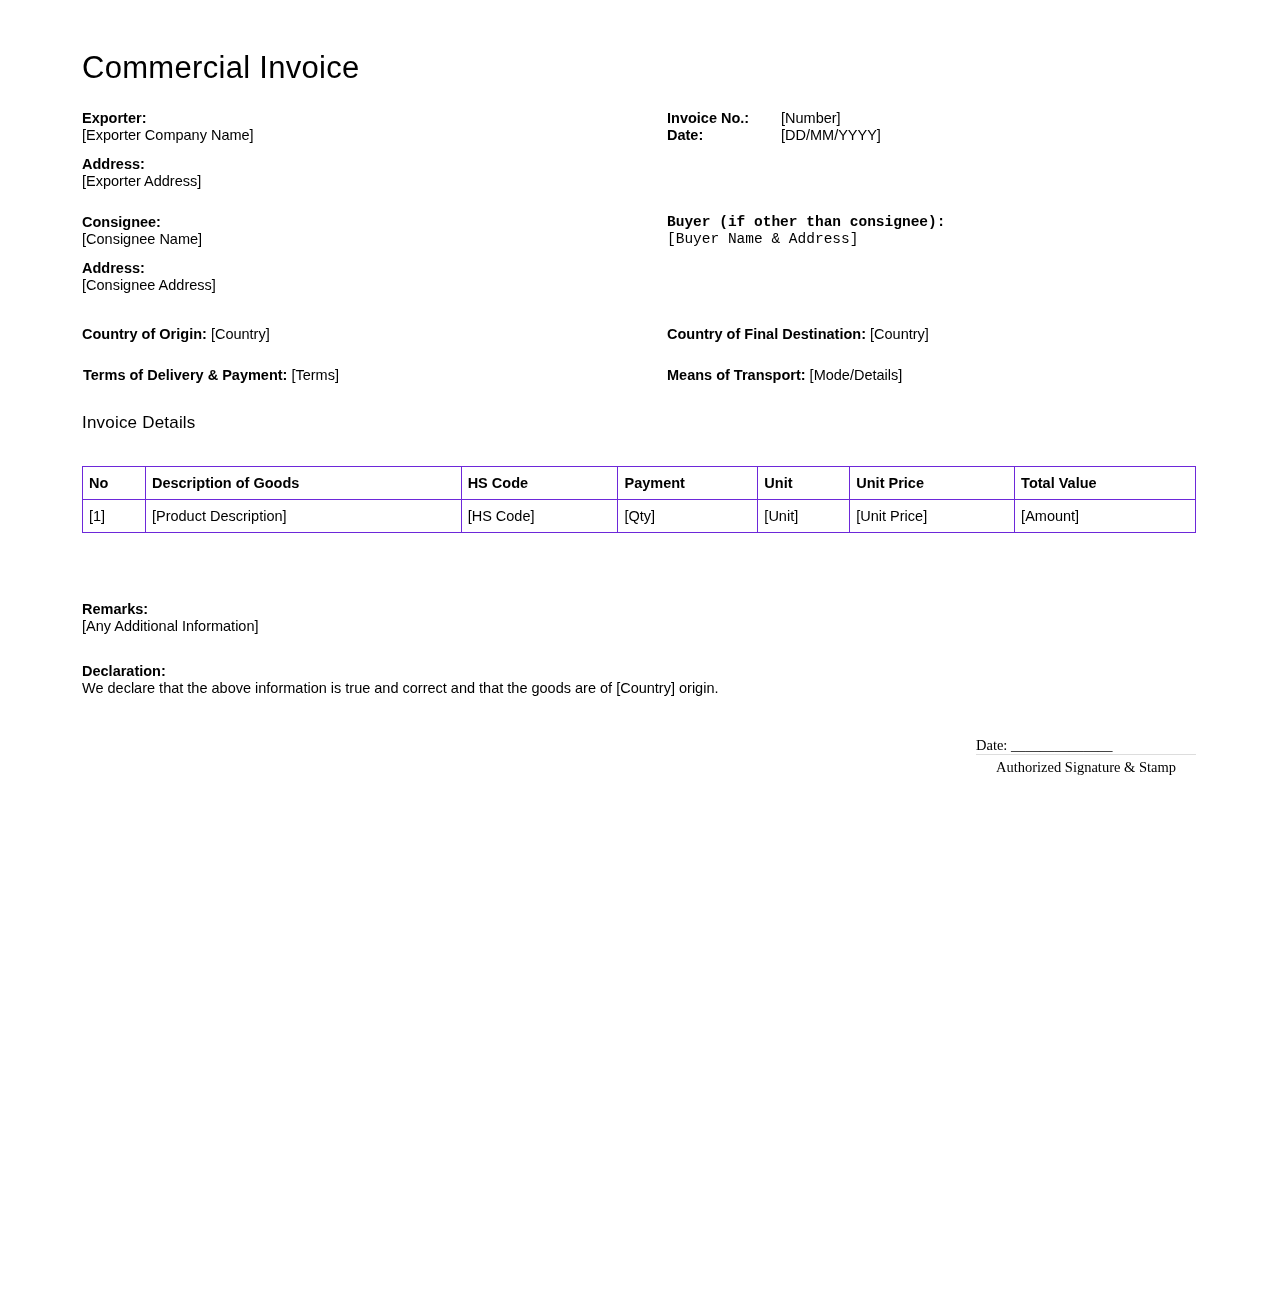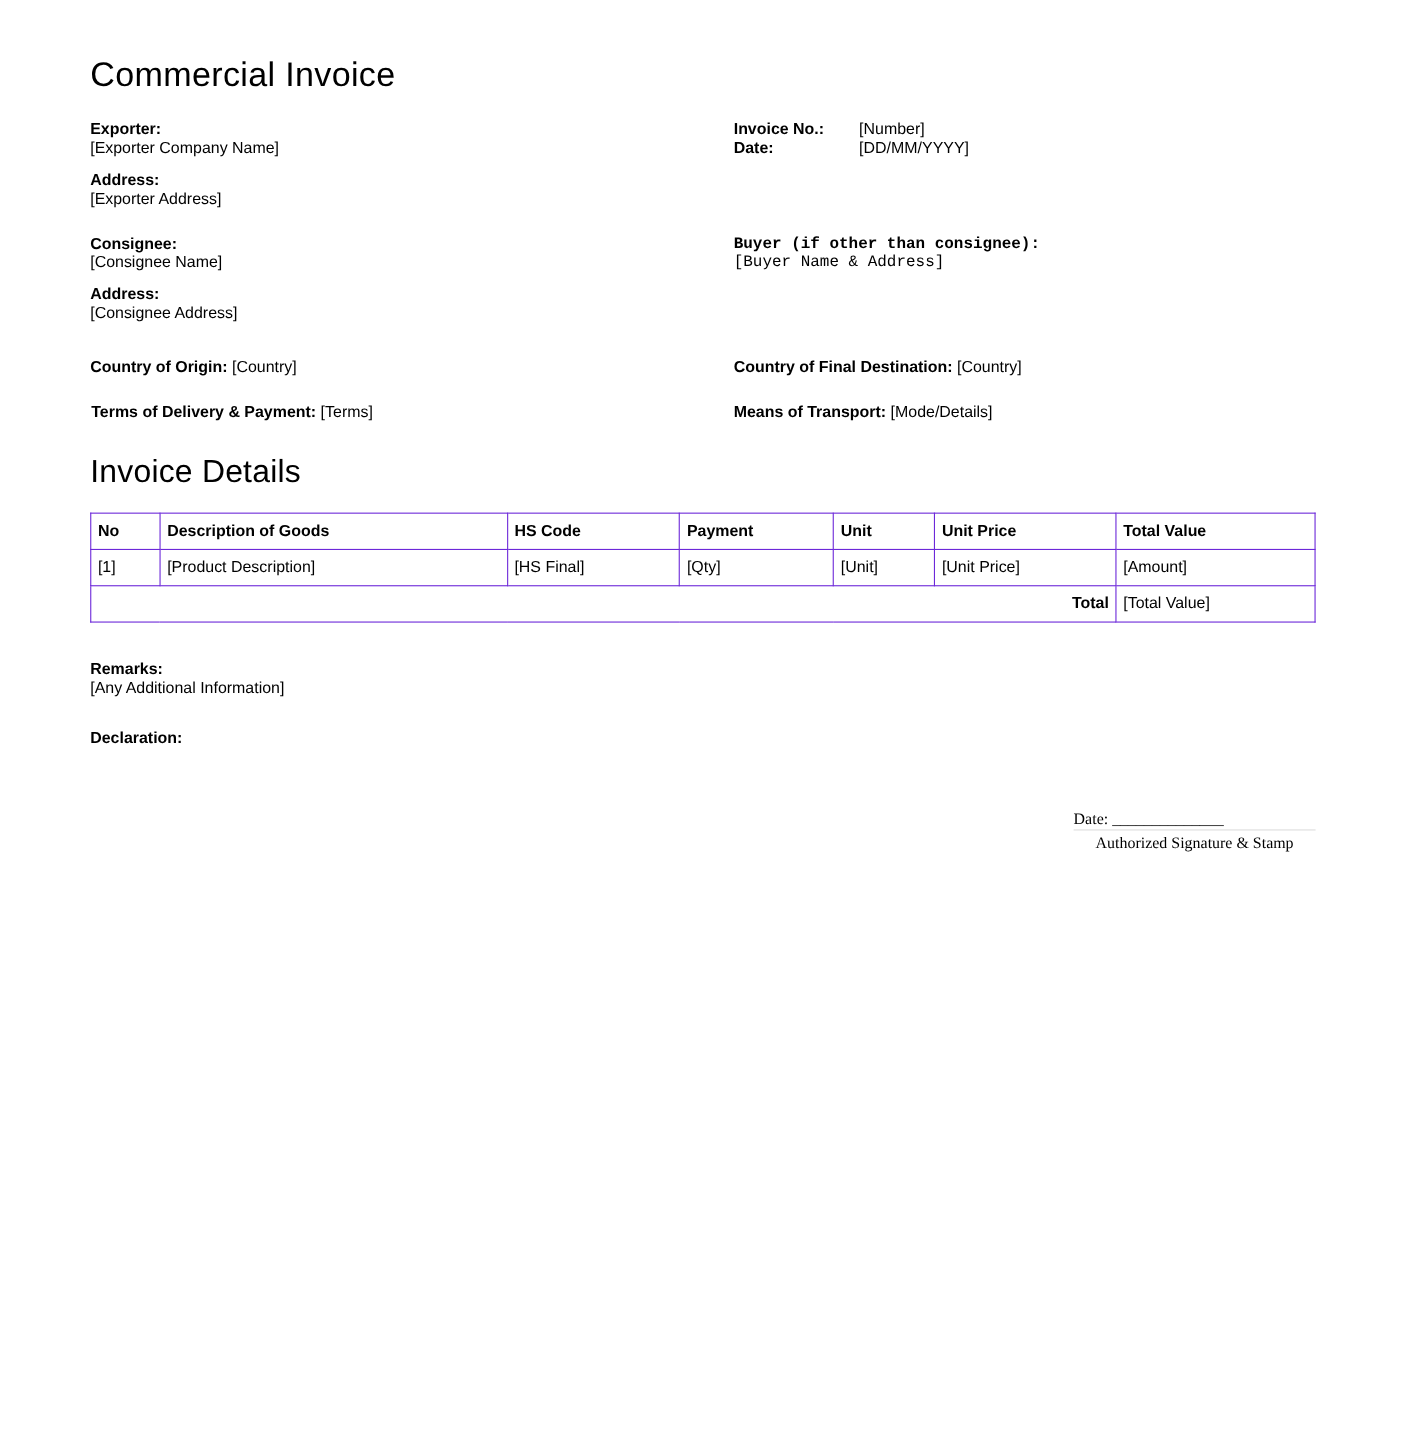--- a/index.html
+++ b/index.html
@@ -25,21 +25,21 @@
       font-weight: normal;
       font-size: 31px;
       margin: 0;
       position: absolute;
       top: 50px;
       left: 0;
       letter-spacing: 0.3px;
     }
     h2 {
       font-weight: normal;
-      font-size: 29px;
+      font-size: 17px;
       margin: 0;
       position: absolute;
       top: 413px;
       left: 0;
       letter-spacing: 0.2px;
     }
     .block { position: absolute; line-height: 17px; }
     .lbl { font-weight: bold; }
     .val { display: block; }
     .inline .val { display: inline; }
@@ -161,40 +161,37 @@
         <th>Payment</th>
         <th>Unit</th>
         <th>Unit Price</th>
         <th>Total Value</th>
       </tr>
     </thead>
     <tbody>
       <tr>
         <td>[1]</td>
         <td>[Product Description]</td>
-        <td>[HS Final]</td>
+        <td>[HS Code]</td>
         <td>[Qty]</td>
         <td>[Unit]</td>
         <td>[Unit Price]</td>
         <td>[Amount]</td>
-      </tr>
-      <tr>
-        <td class="total-label" colspan="6">Total</td>
-        <td>[Total Value]</td>
       </tr>
     </tbody>
   </table>
 
   <div class="block" style="top:601px;left:0;">
     <span class="lbl val">Remarks:</span>
     <span class="val">[Any Additional Information]</span>
   </div>
 
   <div class="block" style="top:663px;left:0;">
     <span class="lbl val">Declaration:</span>
+    <span class="val">We declare that the above information is true and correct and that the goods are of [Country] origin.</span>
   </div>
 
   <div class="sig">
     <div class="date-line">Date: ______________</div>
     <div class="sig-label">Authorized Signature &amp; Stamp</div>
   </div>
 
 </div>
 
 </body></html>

